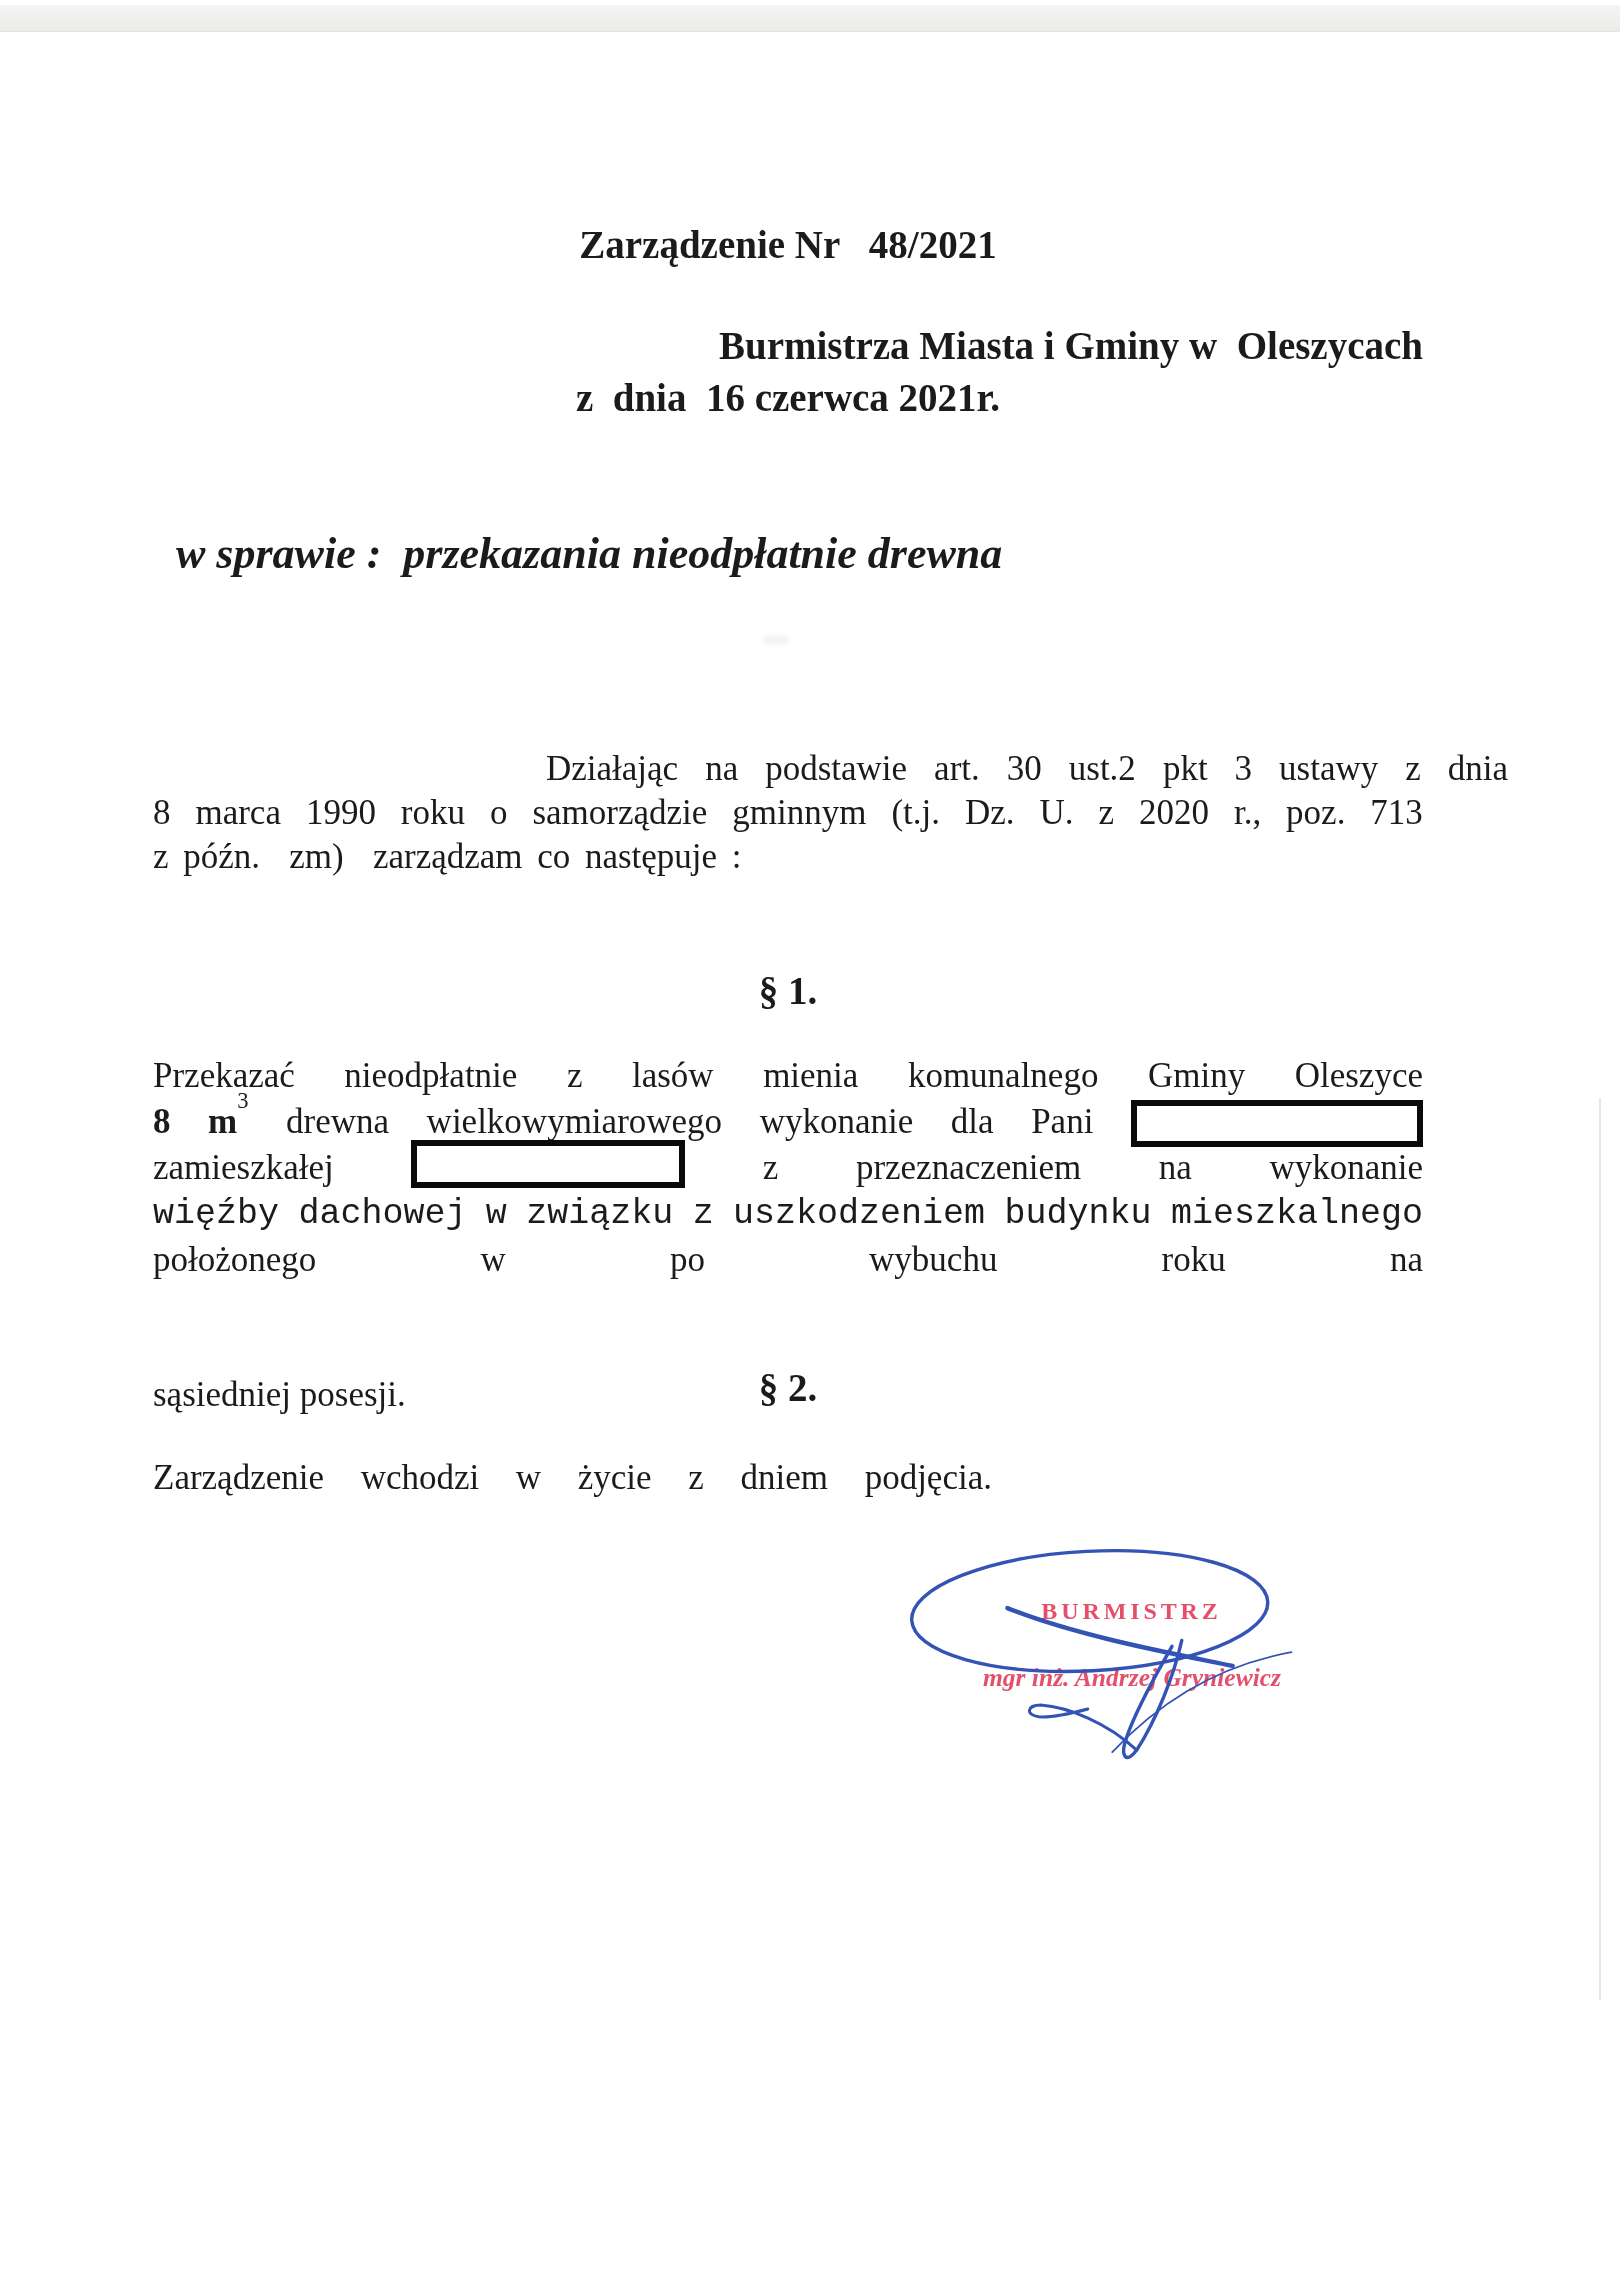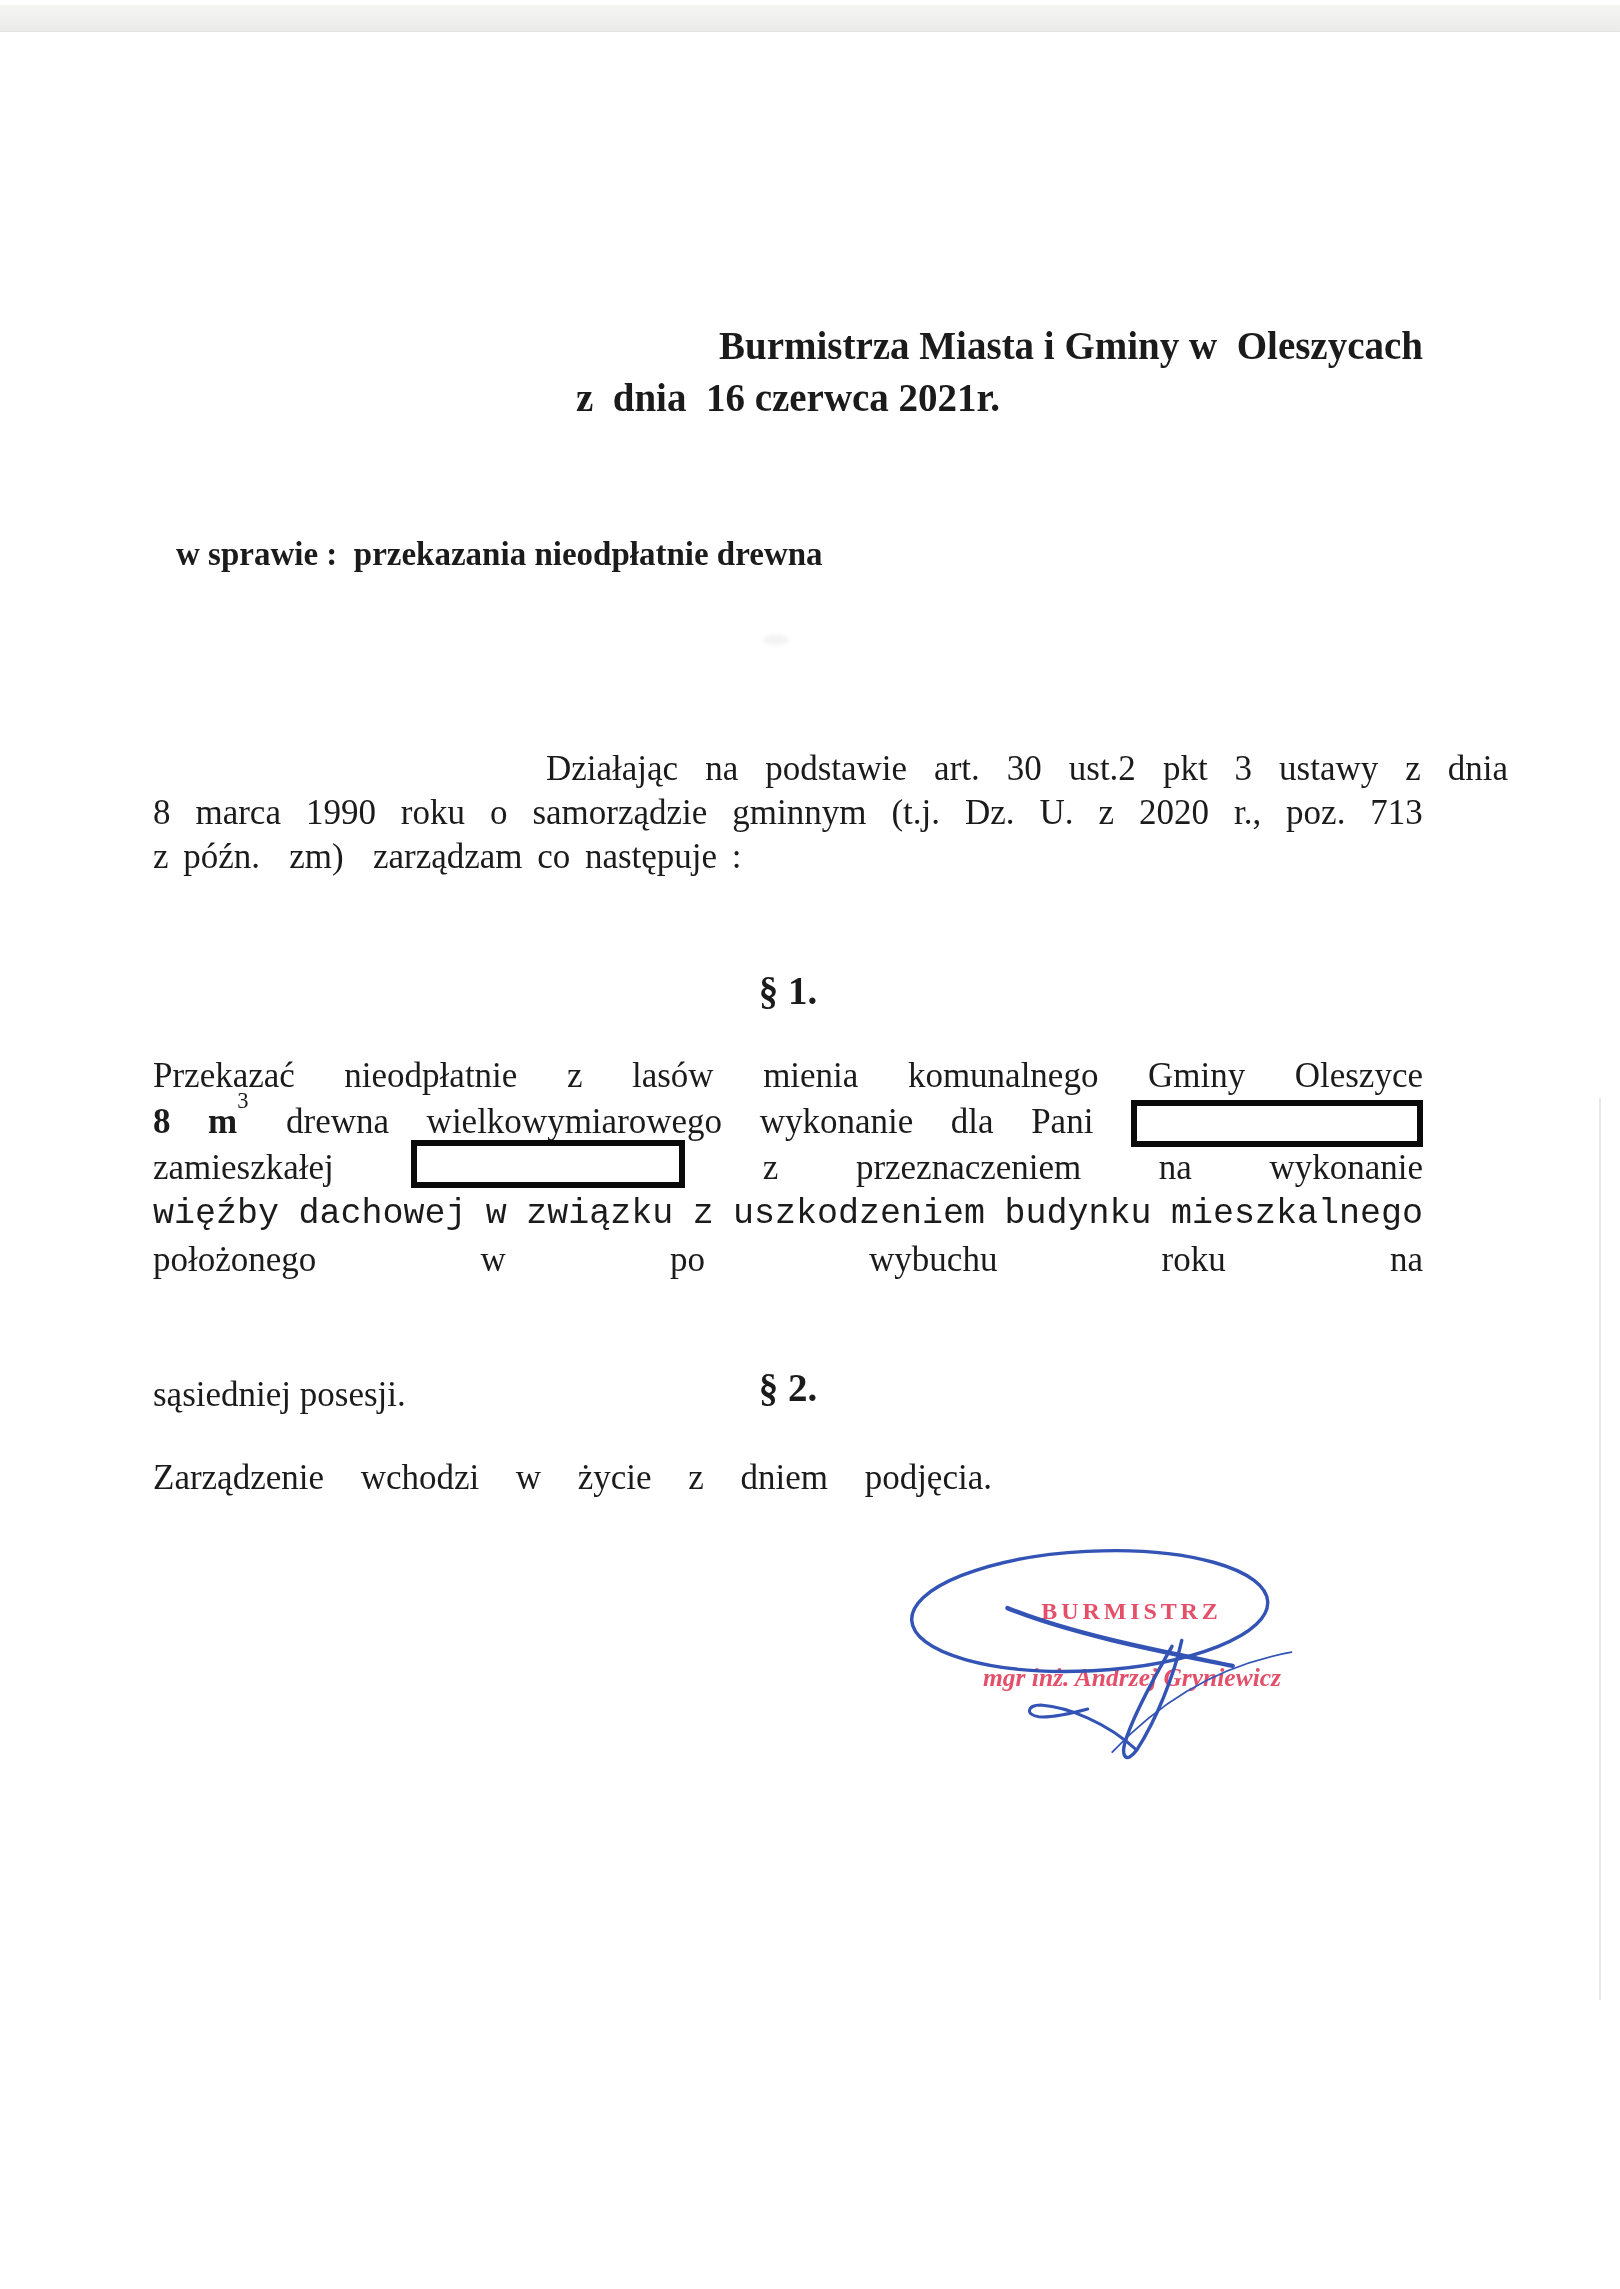--- a/index.html
+++ b/index.html
@@ -29,21 +29,21 @@
   .t1,.t2,.t3,.heading{
     position:absolute;left:153px;width:1270px;
     text-align:center;font-weight:bold;white-space:pre;
     font-size:39px;line-height:46px;
   }
   .t1{top:222px;}
   .t2{top:323px;text-align:right;}
   .t3{top:375px;}
   .subject{
     position:absolute;left:176px;top:531px;
-    font-size:33px;font-weight:bold;line-height:46px;white-space:pre;
+    font-size:44px;font-weight:bold;line-height:46px;white-space:pre;font-style:italic;
   }
   .heading.s1h{top:968px;}
   .heading.s2h{top:1365px;}
   
   .line{
     position:absolute;left:153px;width:1270px;height:46px;
     box-sizing:border-box;
     display:flex;justify-content:space-between;align-items:flex-start;
     font-size:35px;line-height:46px;
   }
@@ -83,20 +83,21 @@
 </style>
 </head>
 <body>
 
 <div class="page">
 
   <div class="scan-band"></div>
   <div class="scan-edge"></div>
   <div class="smudge"></div>
 
+  <div class="t1">Zarządzenie Nr   48/2021</div>
   <div class="t2">Burmistrza Miasta i Gminy w  Oleszycach</div>
   <div class="t3">z  dnia  16 czerwca 2021r.</div>
 
   <div class="subject">w sprawie :  przekazania nieodpłatnie drewna</div>
 
   <div class="line p1l1">
       <span class="word">Działając</span>
       <span class="word">na</span>
       <span class="word">podstawie</span>
       <span class="word">art.</span>

